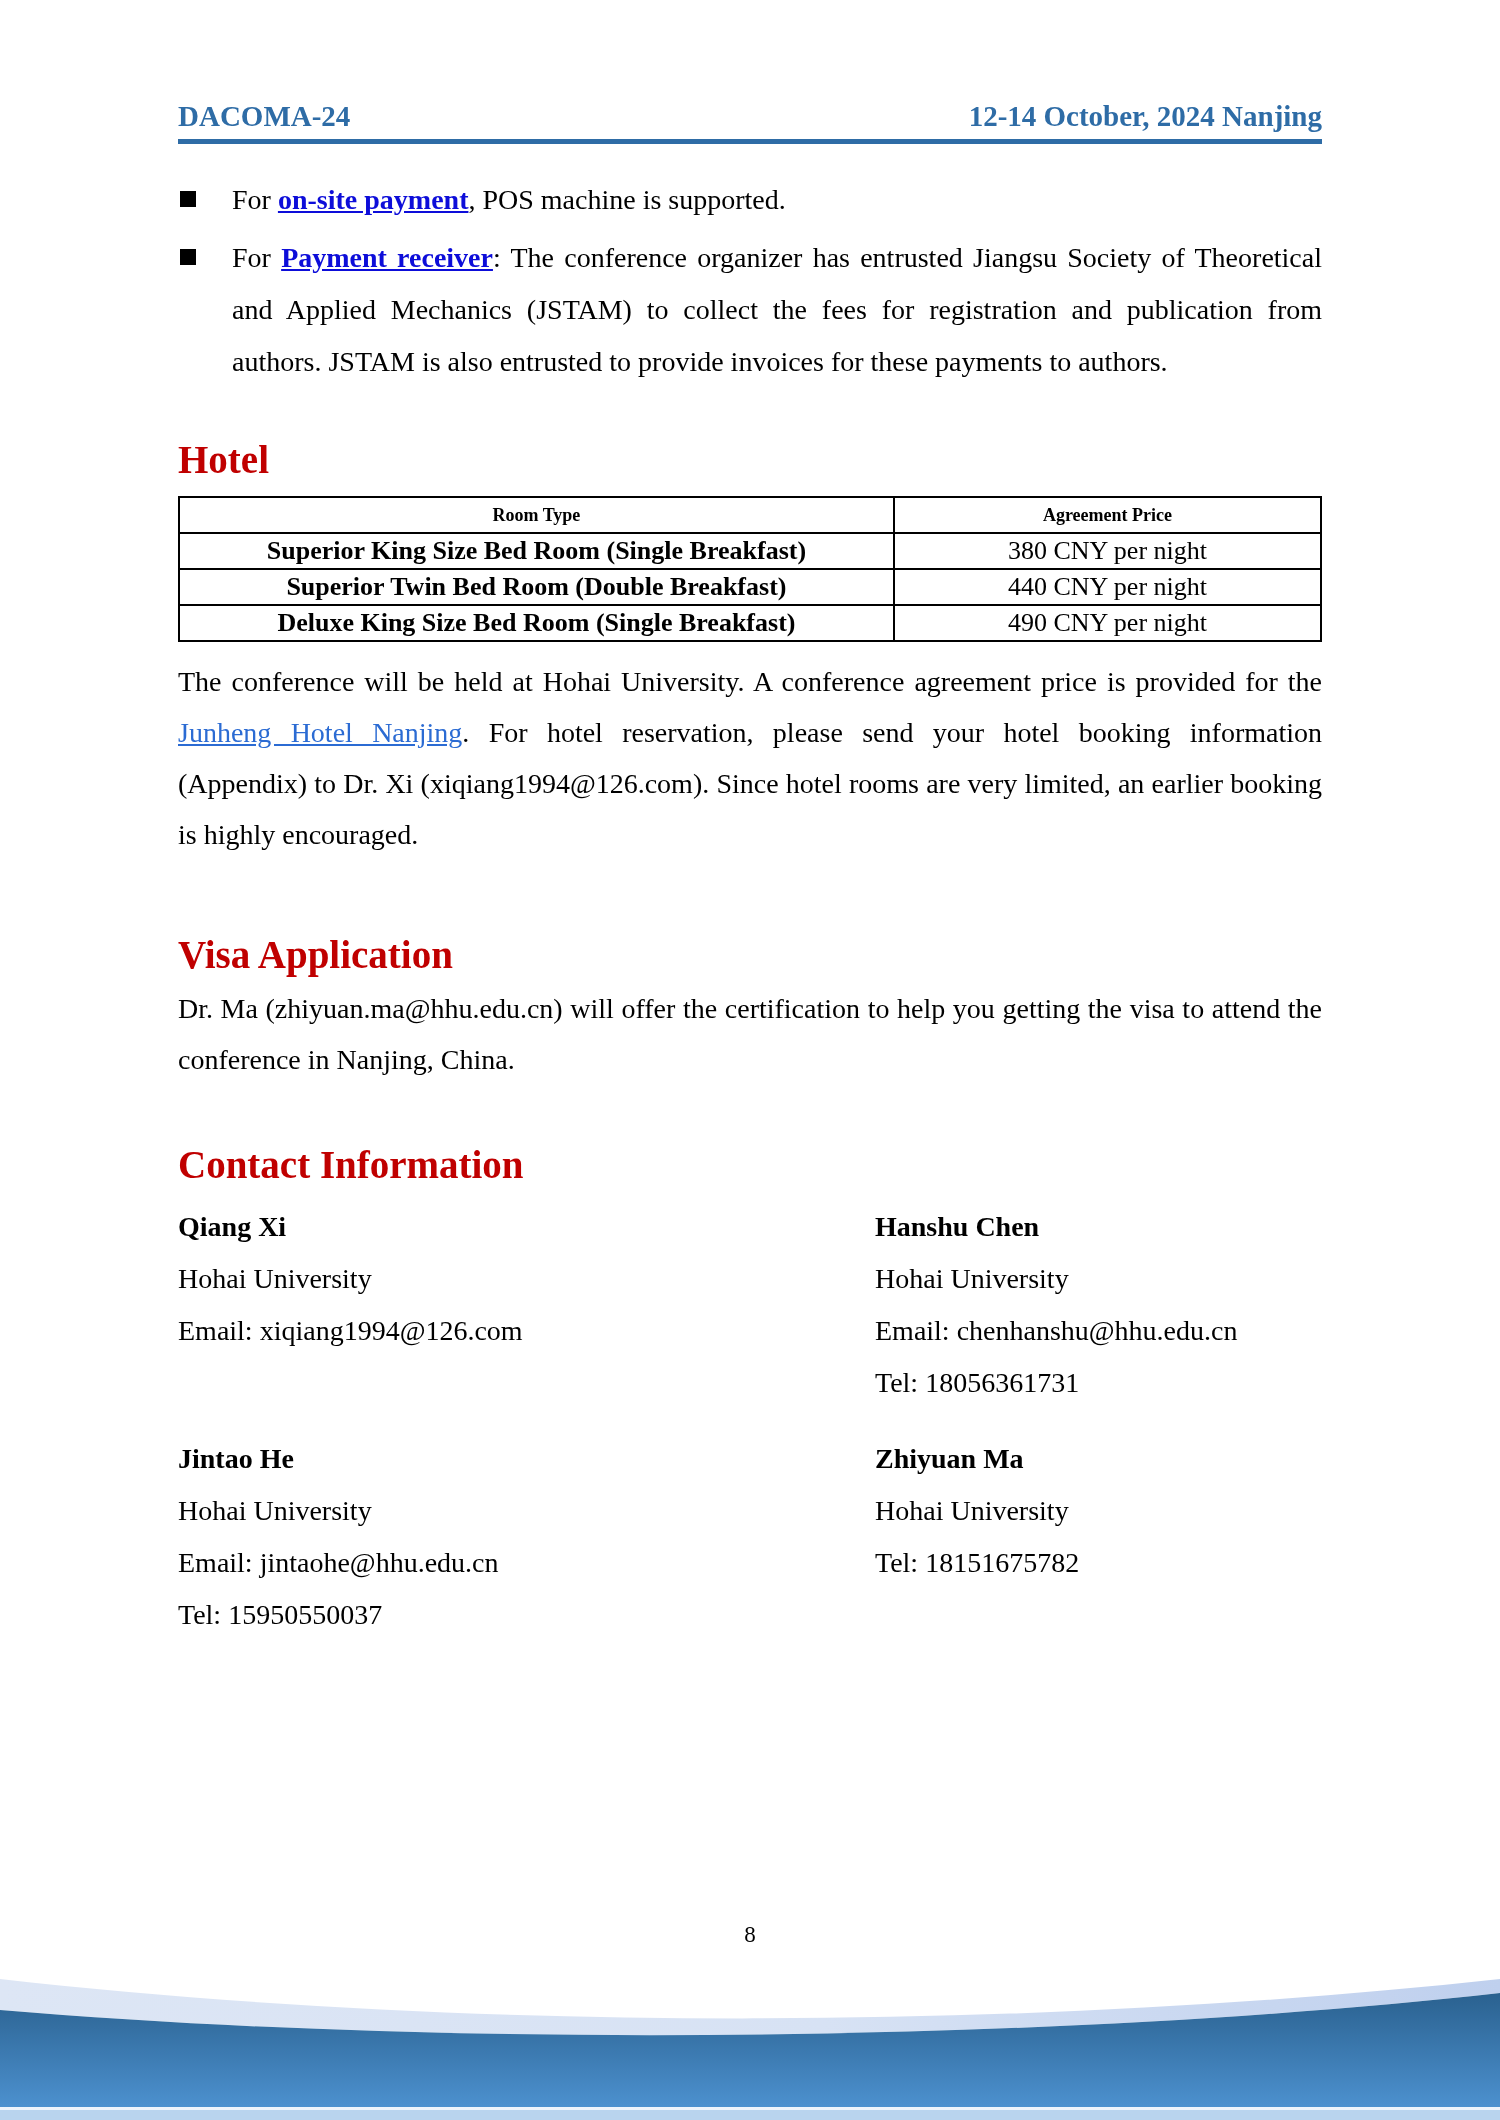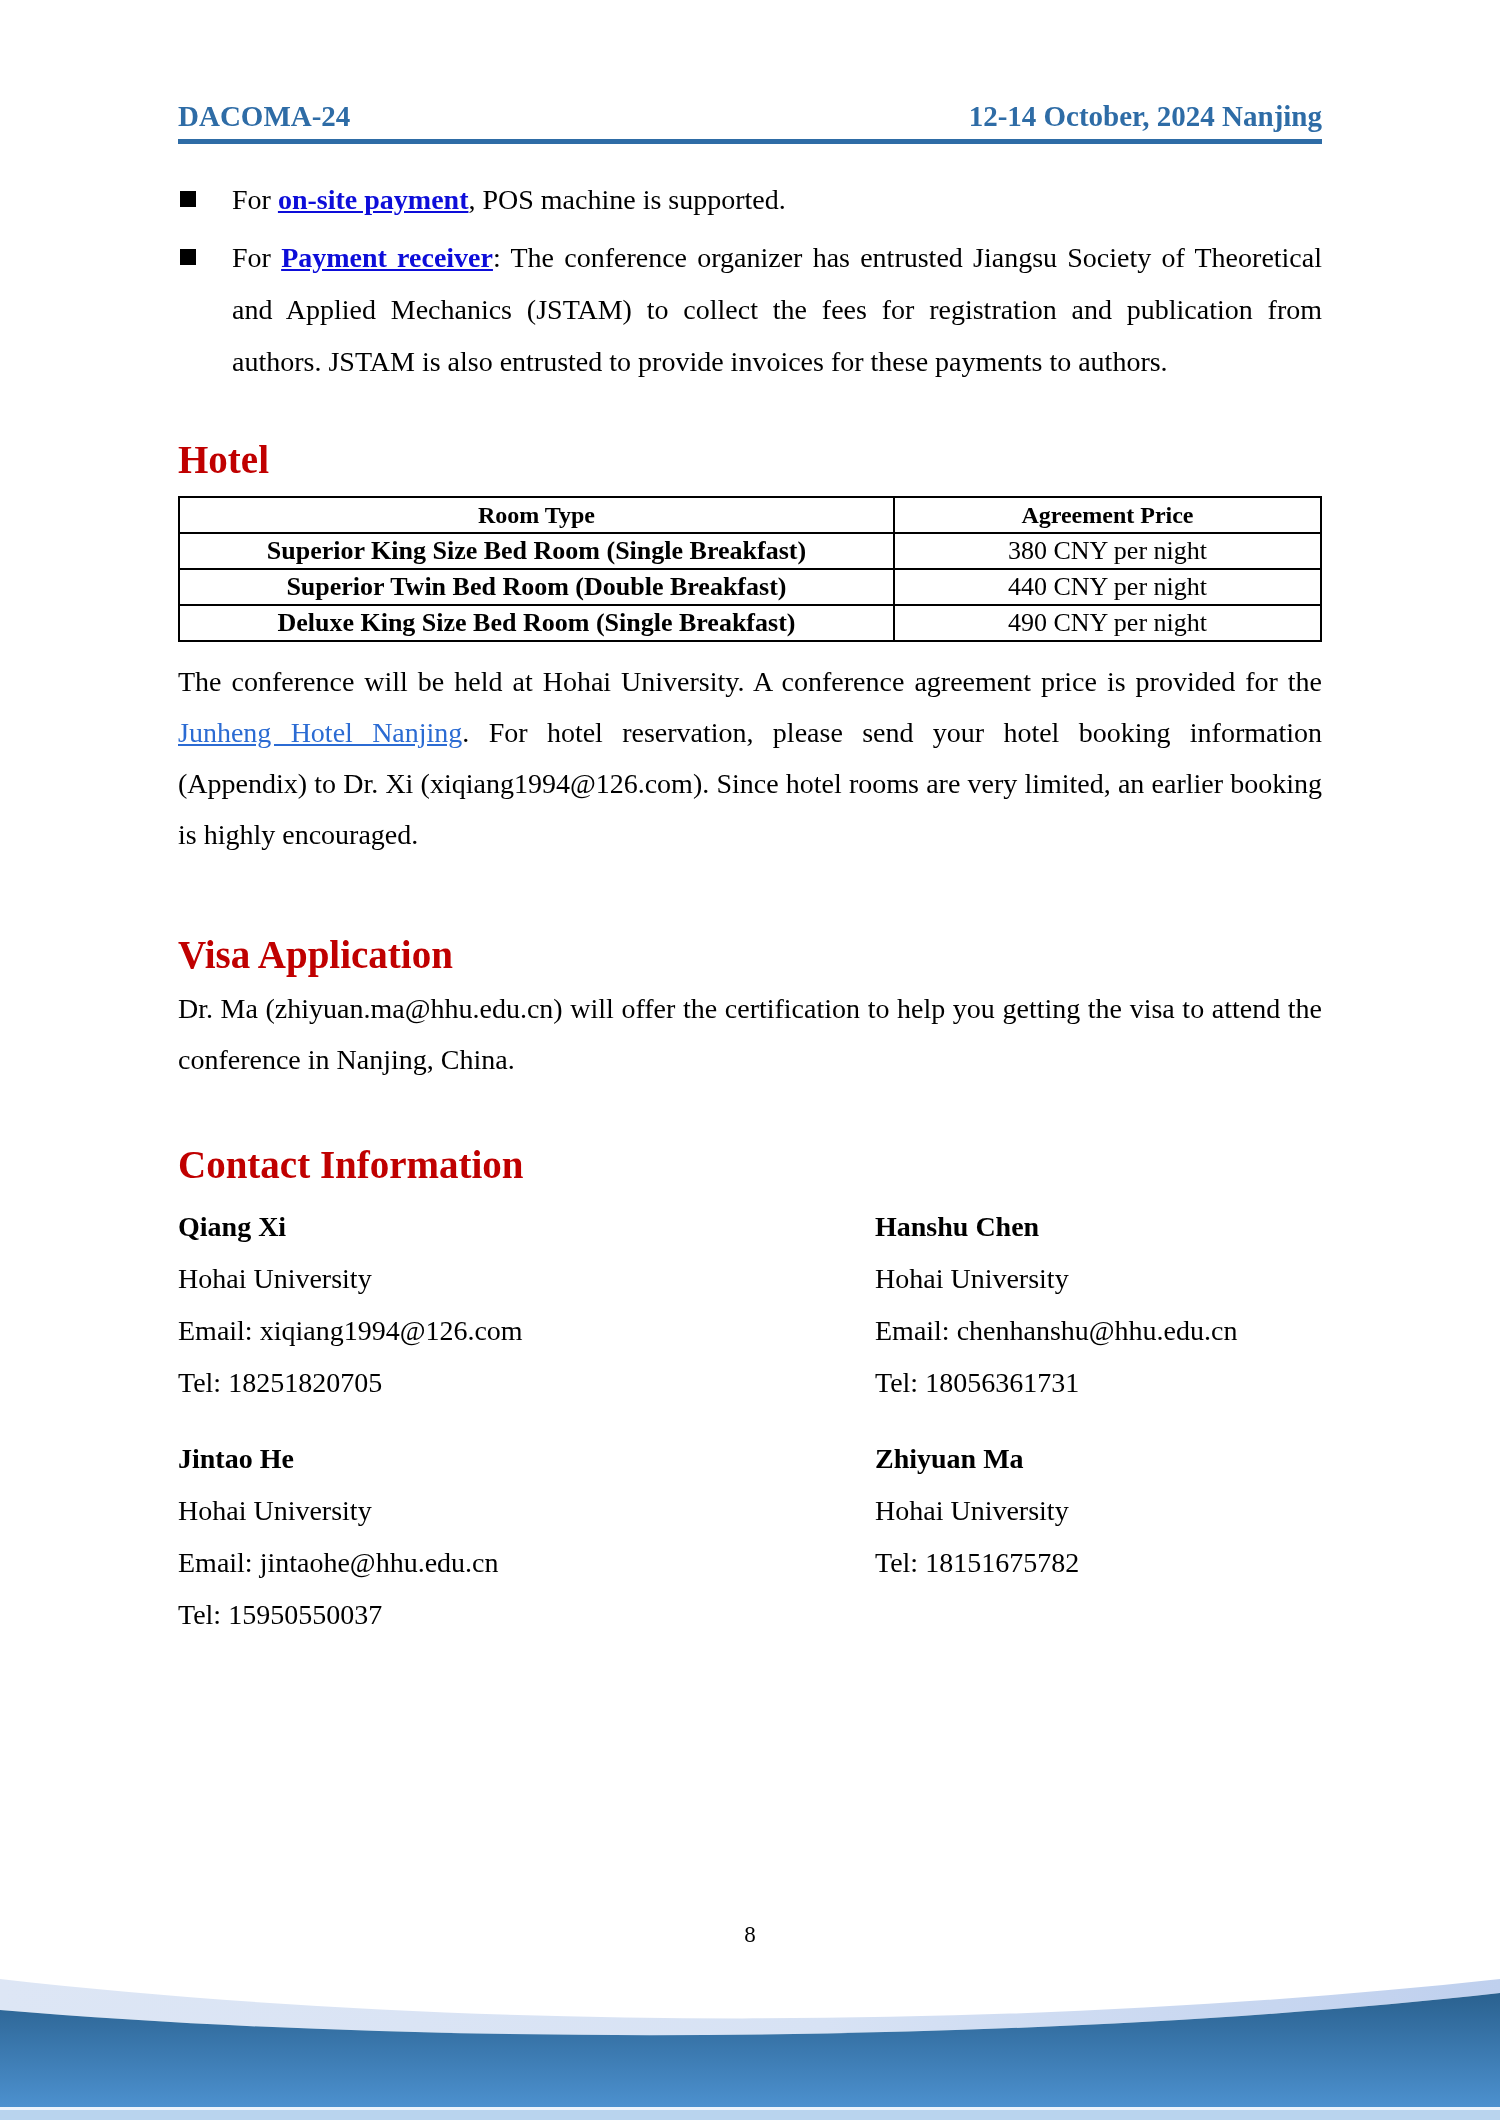--- a/index.html
+++ b/index.html
@@ -32,21 +32,21 @@
   .heading-contact { margin-top:60px; }
 
   table.price-table {
     margin-top:16px; width:100%; border-collapse:collapse;
     font-size:26px; table-layout:fixed;
   }
   table.price-table th, table.price-table td {
     border:2px solid #000000; text-align:center; height:34px;
     padding:0 4px; line-height:32px;
   }
-  table.price-table th { font-size:24px; font-weight:bold; }
+  table.price-table th { font-size:18px; font-weight:bold; }
   td.room-cell { font-weight:bold; }
   col.room-col  { width:62.6%; }
   col.price-col { width:37.4%; }
 
   .para { margin-top:14px; line-height:51px; text-align:justify; }
   .visa-para { margin-top:8px; line-height:51px; text-align:justify; }
 
   .contact-grid { margin-top:16px; display:grid; grid-template-columns:697px 447px; }
   .person { margin-bottom:24px; line-height:52px; }
   .person .name { font-weight:bold; }
@@ -118,21 +118,20 @@
     <div class="section-heading heading-visa">Visa Application</div>
     <div class="visa-para">Dr. Ma (zhiyuan.ma@hhu.edu.cn) will offer the certification to help you getting the visa to attend the conference in Nanjing, China.</div>
 
     <div class="section-heading heading-contact">Contact Information</div>
 
     <div class="contact-grid">
       <div class="person">
         <div class="name">Qiang Xi</div>
         <div>Hohai University</div>
         <div>Email: xiqiang1994@126.com</div>
-        <div>Tel: 18251820705</div>
       </div>
       <div class="person">
         <div class="name">Hanshu Chen</div>
         <div>Hohai University</div>
         <div>Email: chenhanshu@hhu.edu.cn</div>
         <div>Tel: 18056361731</div>
       </div>
       <div class="person">
         <div class="name">Jintao He</div>
         <div>Hohai University</div>

